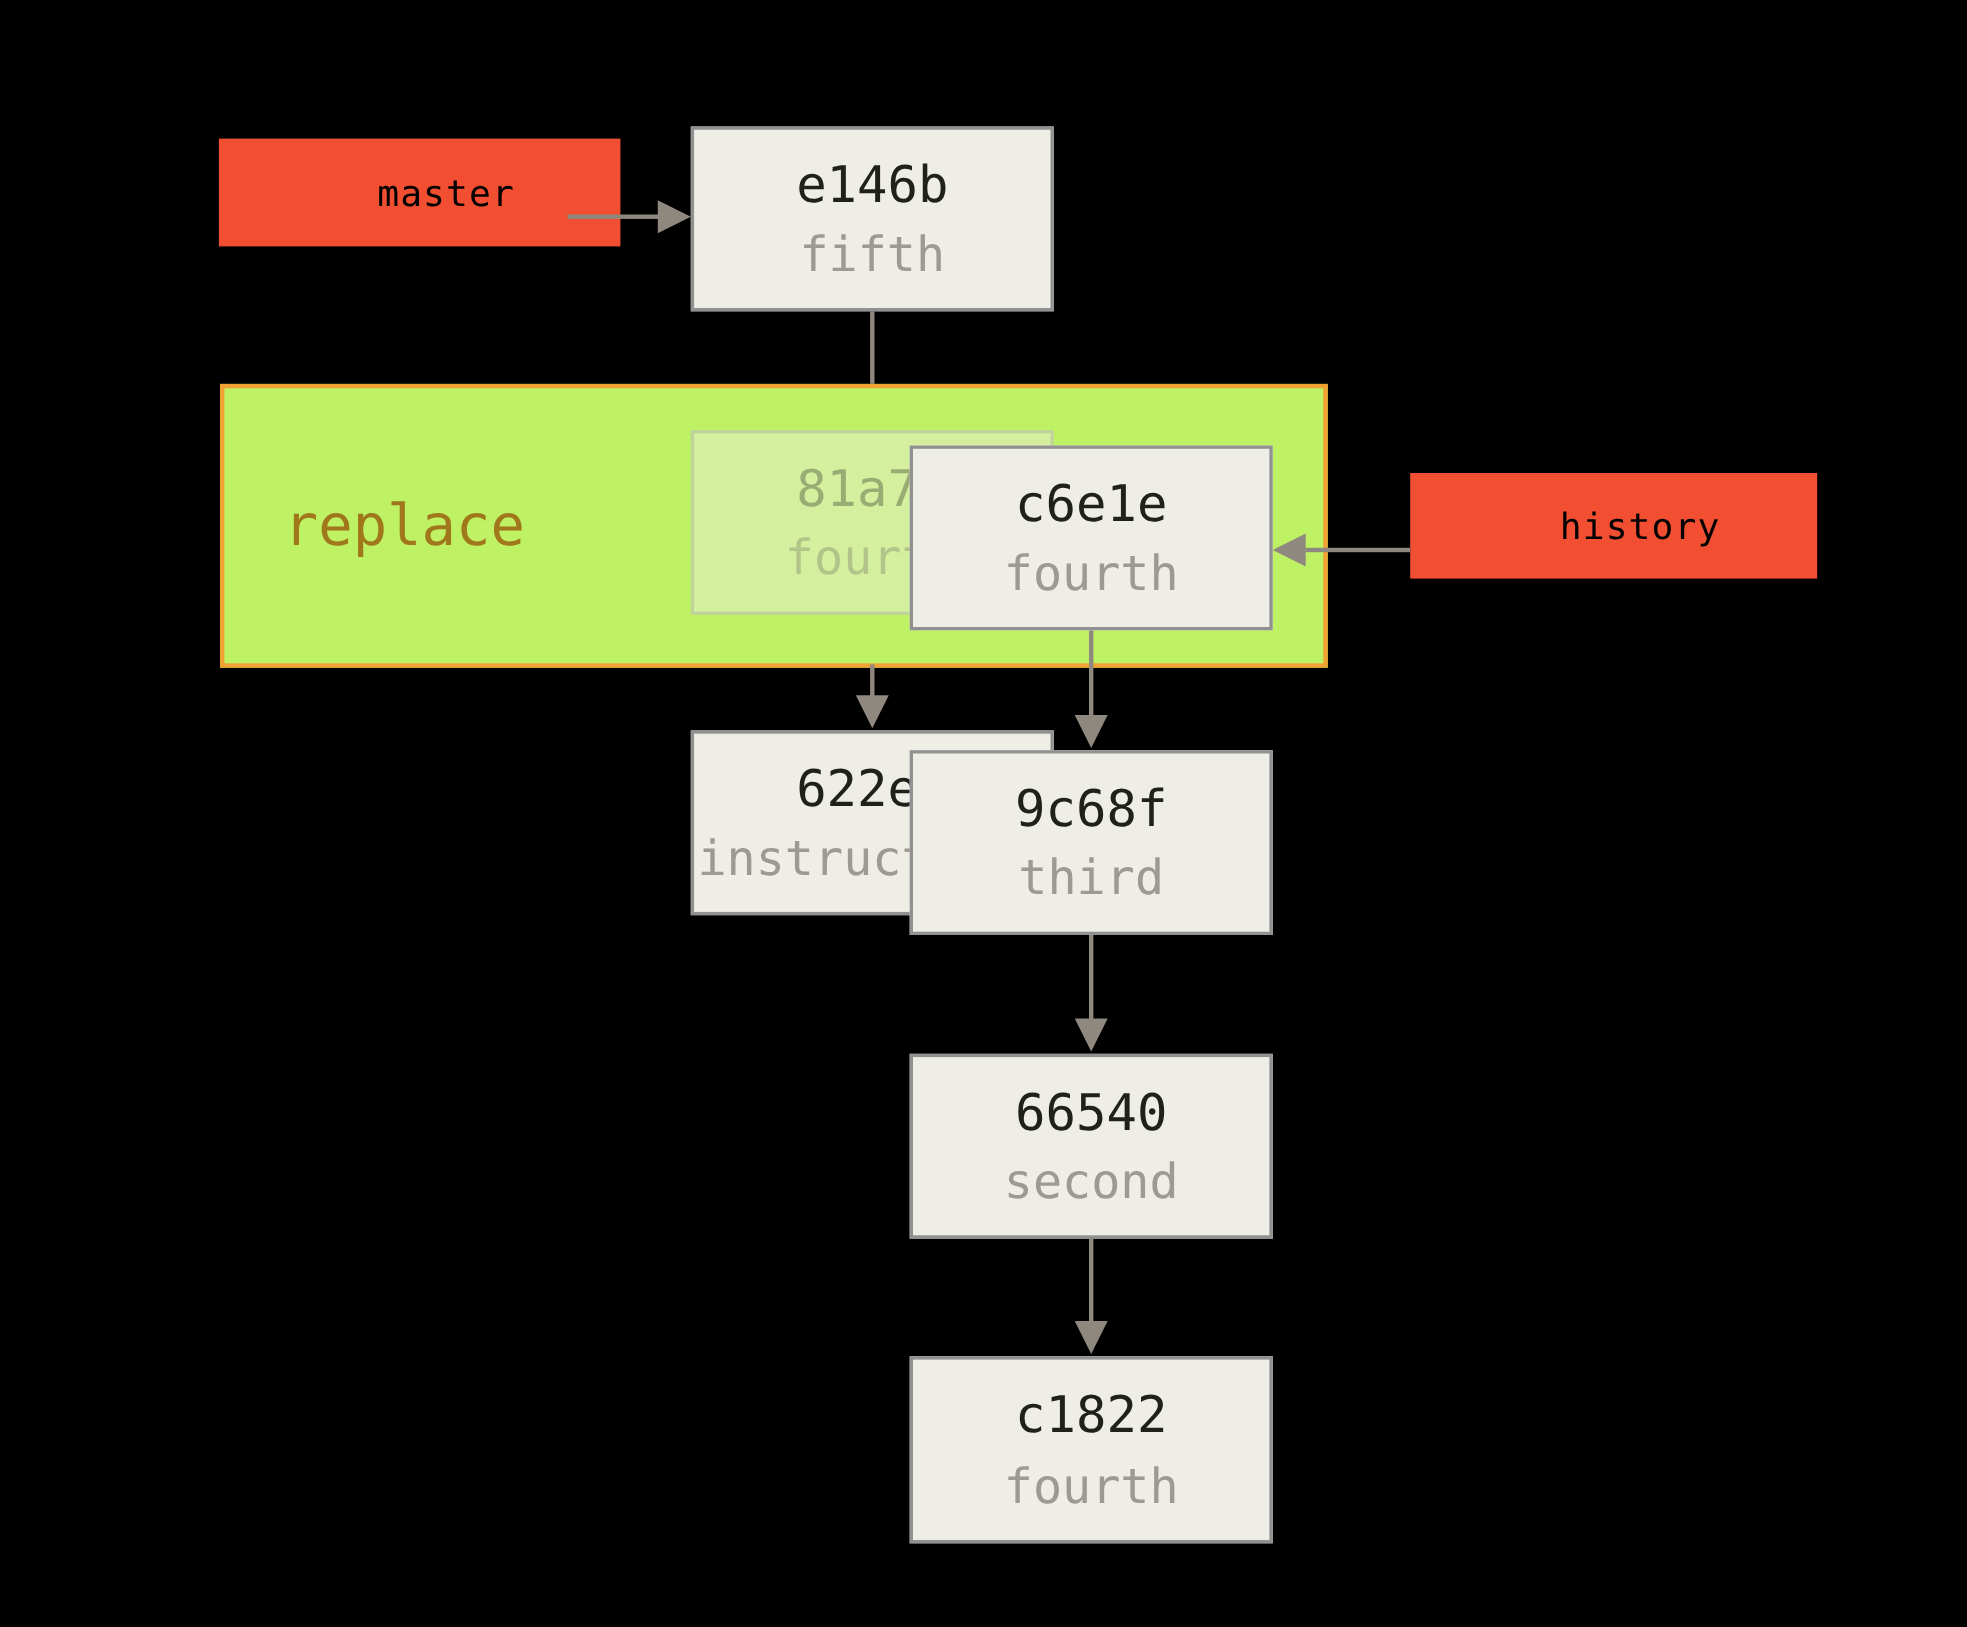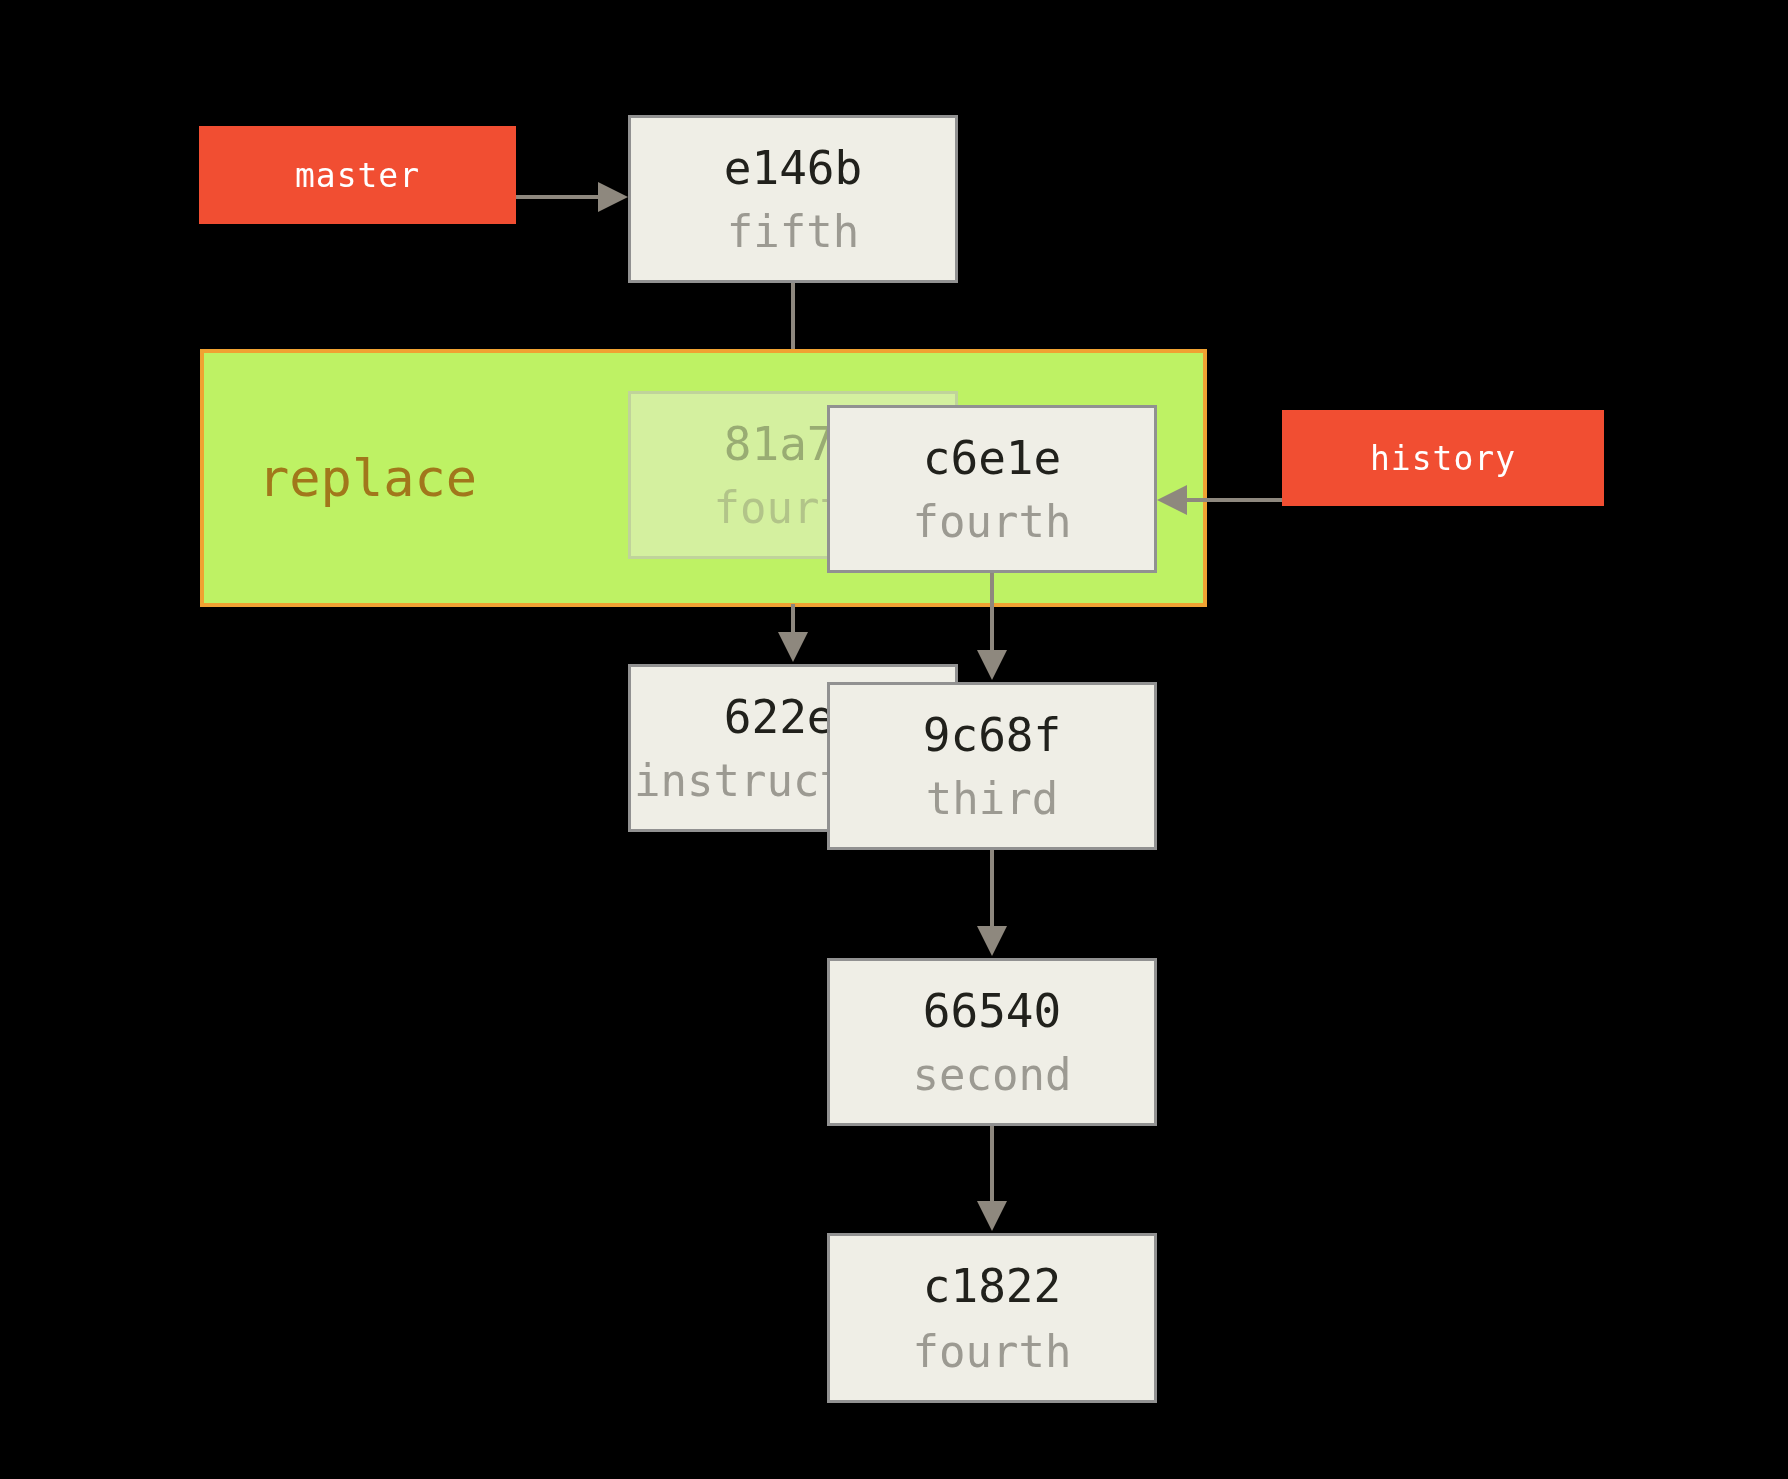--- a/index.html
+++ b/index.html
@@ -7,22 +7,22 @@
     position:relative;
     width:1788px;height:1479px;
     background:#000000;
     font-family:"DejaVu Sans Mono","Liberation Mono",monospace;
     overflow:hidden;
   }
   
   .tag{
     position:absolute;
     display:flex;align-items:center;justify-content:center;
-    background:#F14E32;color:#ffffff;
-    font-size:33px;letter-spacing:1px;
+    background:#F14E32;color:#000000;
+    font-size:33px;letter-spacing:1px;padding-left:48px;
   }
   
   .commit{
     position:absolute;width:330px;height:168px;
     background:#EFEEE6;border:3px solid #919191;
     box-sizing:border-box;
   }
   .commit .hash{
     position:absolute;top:23px;left:0;right:0;
     text-align:center;font-size:46px;color:#21211C;white-space:pre;
@@ -79,21 +79,21 @@
   <div class="commit faded z2" style="left:628px;top:391px;">
     <div class="hash">81a70</div>
     <div class="msg">fourth</div>
   </div>
 
   <div class="commit z5" style="left:827px;top:405px;">
     <div class="hash">c6e1e</div>
     <div class="msg">fourth</div>
   </div>
 
-  <div class="tag" style="left:1282px;top:410px;width:322px;height:96px;">history</div>
+  <div class="tag" style="left:1282px;top:430px;width:322px;height:96px;">history</div>
 
   <div class="stem" style="left:1187px;top:498px;width:95px;height:4px;"></div>
   <div class="head left" style="left:1157px;top:485px;"></div>
 
   <div class="stem" style="left:791px;top:604px;width:4px;height:30px;"></div>
   <div class="head down" style="left:778px;top:632px;"></div>
 
   <div class="stem" style="left:990px;top:573px;width:4px;height:79px;"></div>
   <div class="head down" style="left:977px;top:650px;"></div>
 

